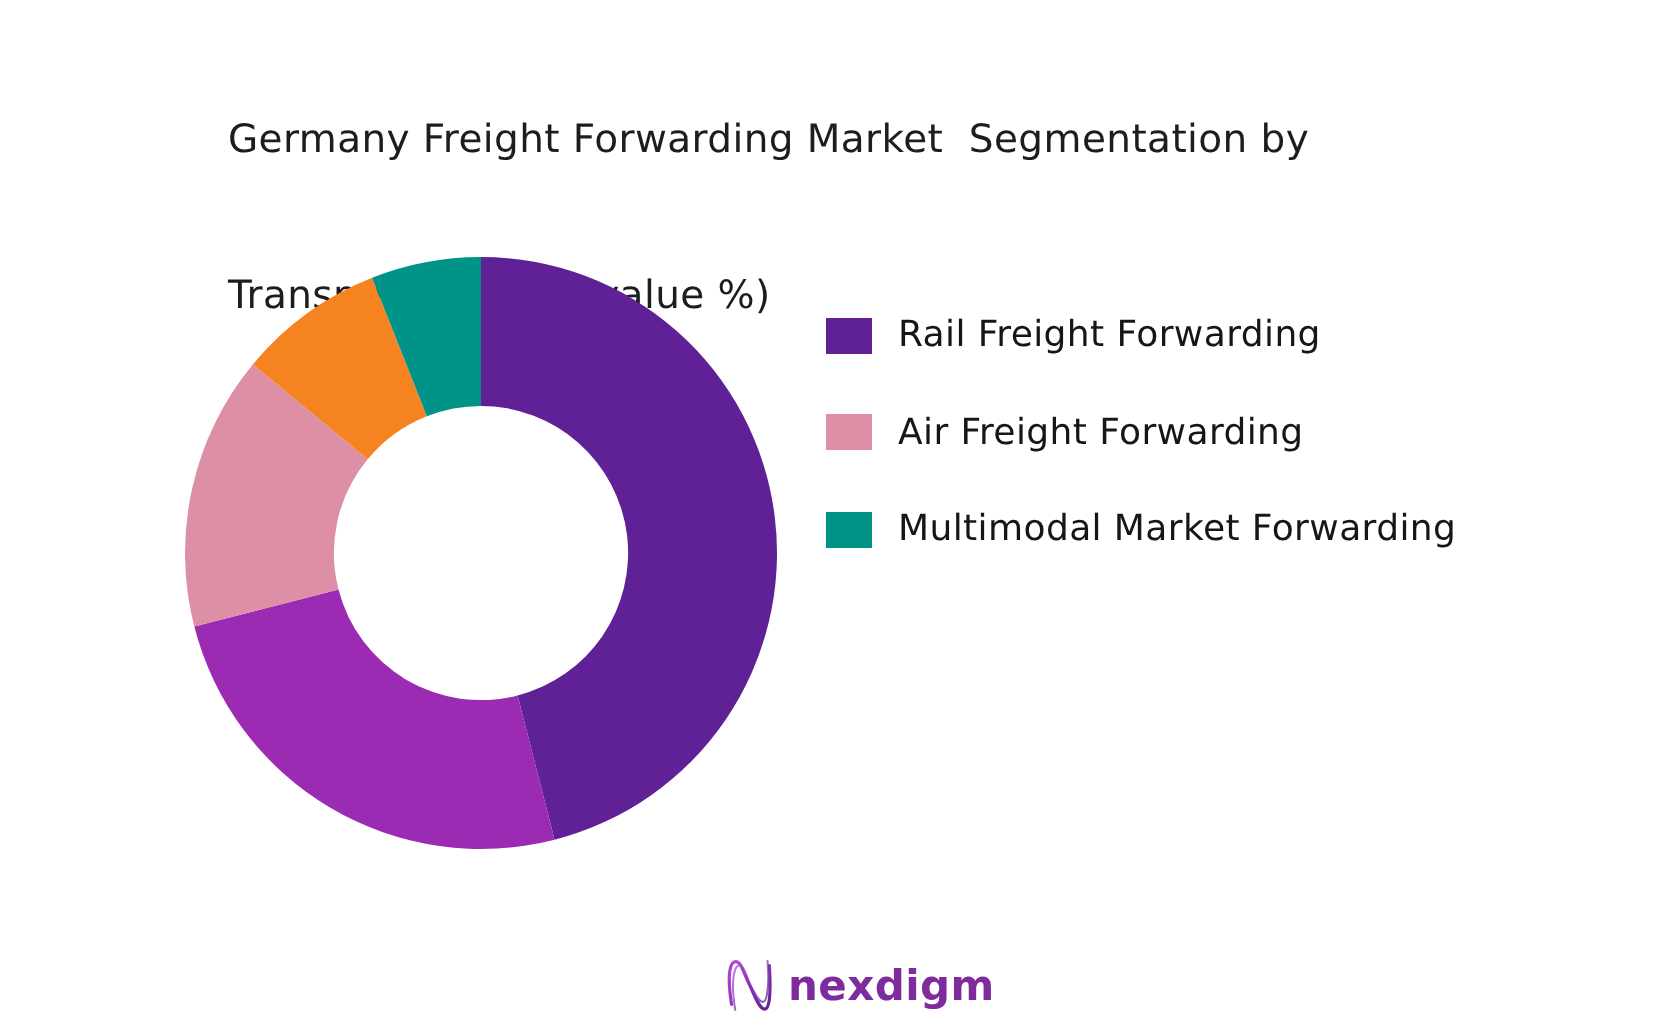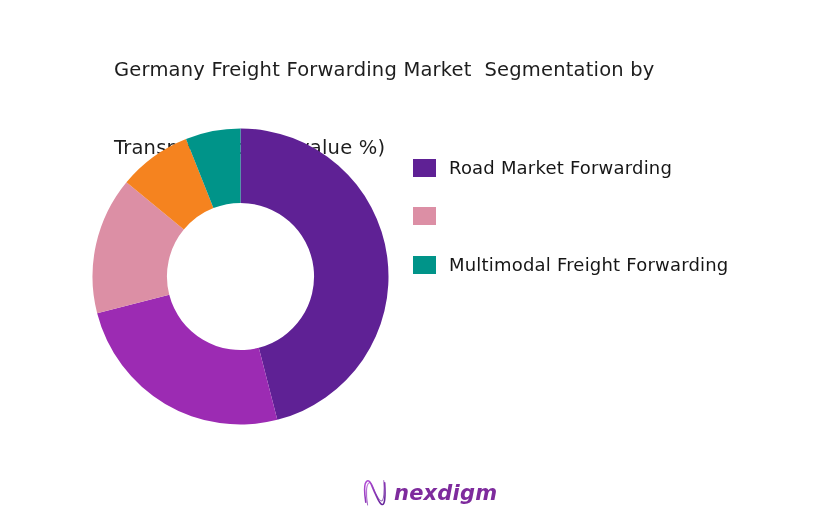--- a/index.html
+++ b/index.html
@@ -53,21 +53,20 @@
     color: #161616;
     letter-spacing: 0.2px;
     white-space: nowrap;
   }
   .footer {
     position: absolute;
     left: 363px;
     top: 477px;
     display: flex;
     align-items: center;
-    font-style: italic;
   }
   .logo-mark { margin-right: 7px; }
   .brand-name {
     font-size: 21px;
     font-weight: bold;
     letter-spacing: 0.2px;
   }
 </style>
 </head>
 <body>
@@ -83,28 +82,29 @@
       <path d="M148.5,0.5 A148,148 0 0 1 185.30610330039852,291.8503078470374 L166.79263334029807,219.74510299997758 A73.556,73.556 0 0 0 148.5,74.944 Z" fill="#5F2195"></path>
       <path d="M185.30610330039852,291.8503078470374 A148,148 0 0 1 5.149692152962615,185.30610330039858 L77.25489700002242,166.7926333402981 A73.556,73.556 0 0 0 166.79263334029807,219.74510299997758 Z" fill="#9C2BB3"></path>
       <path d="M5.149692152962615,185.30610330039858 A148,148 0 0 1 34.46404006918314,54.16124951719398 L91.82412791438402,101.61364101004541 A73.556,73.556 0 0 0 77.25489700002242,166.7926333402981 Z" fill="#DC8FA5"></path>
       <path d="M34.46404006918314,54.16124951719398 A148,148 0 0 1 94.01756620266755,10.893080088538824 L121.42223040272577,80.1093608040038 A73.556,73.556 0 0 0 91.82412791438402,101.61364101004541 Z" fill="#F5831F"></path>
       <path d="M94.01756620266755,10.893080088538824 A148,148 0 0 1 148.49999999999983,0.5 L148.49999999999991,74.944 A73.556,73.556 0 0 0 121.42223040272577,80.1093608040038 Z" fill="#009489"></path>
     </svg>
 
   <div class="legend" id="legend">
       <div class="legend-item">
         <span class="swatch" style="background: rgb(95, 33, 149);"></span>
-        <span class="legend-label">Road Market Forwarding</span>
+        <span class="legend-label">Rail Freight Forwarding</span>
       </div>
       <div class="legend-item">
         <span class="swatch" style="background: rgb(220, 143, 165);"></span>
+        <span class="legend-label">Air Freight Forwarding</span>
       </div>
       <div class="legend-item">
         <span class="swatch" style="background: rgb(0, 148, 137);"></span>
-        <span class="legend-label">Multimodal Freight Forwarding</span>
+        <span class="legend-label">Multimodal Market Forwarding</span>
       </div>
     </div>
 
   <div class="footer">
     <svg class="logo-mark" width="24" height="31" viewBox="0 0 26 33">
       <defs>
         <linearGradient id="logoGrad" x1="0" y1="0" x2="1" y2="1">
           <stop id="logoStop0" offset="0" stop-color="#B44BD6"></stop>
           <stop id="logoStop1" offset="1" stop-color="#5F2195"></stop>
         </linearGradient>

